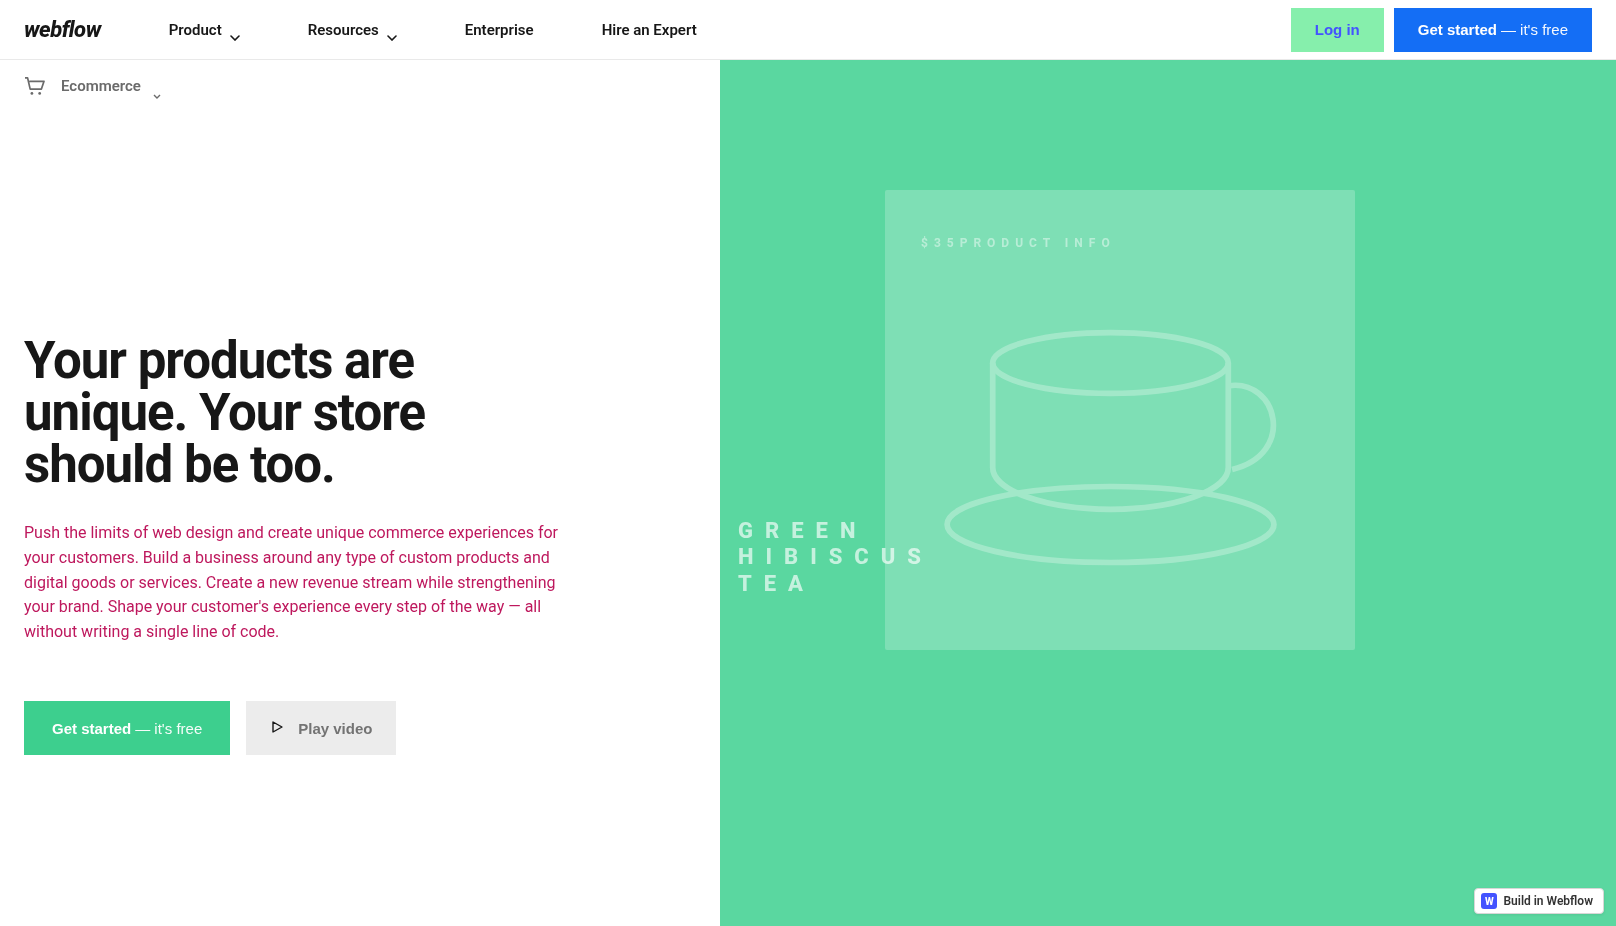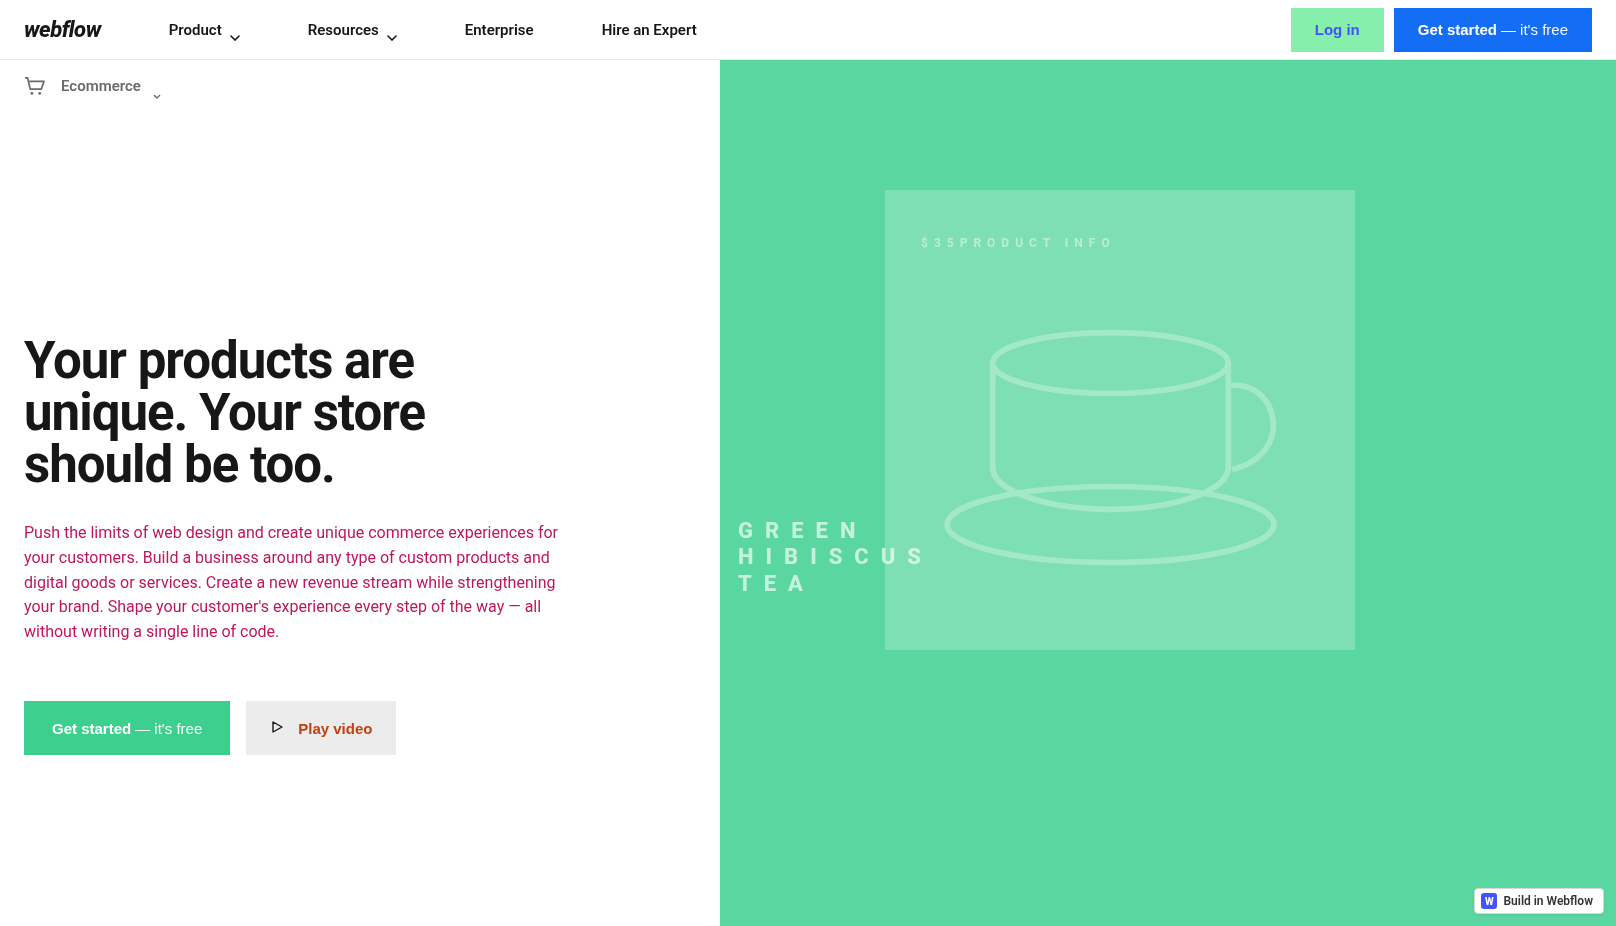--- a/index.html
+++ b/index.html
@@ -100,21 +100,21 @@
 }
 .cta-row { margin-top: 56px; display: flex; gap: 16px; }
 .btn-green {
   background: #3dcf8e; color: #fff;
   height: 54px; padding: 0 28px;
   display: inline-flex; align-items: center;
   font-size: 15px; font-weight: 700; border: none; cursor: pointer;
 }
 .btn-green .suffix { font-weight: 400; opacity: .95; margin-left: 4px; }
 .btn-grey {
-  background: #ececec; color: #c2410c;
+  background: #ececec; color: #737373;
   height: 54px; padding: 0 24px;
   display: inline-flex; align-items: center; gap: 14px;
   font-size: 15px; font-weight: 600; border: none; cursor: pointer;
 }
 
 .right {
   flex: 1;
   background: #5ad7a0;
   position: relative;
   overflow: hidden;

